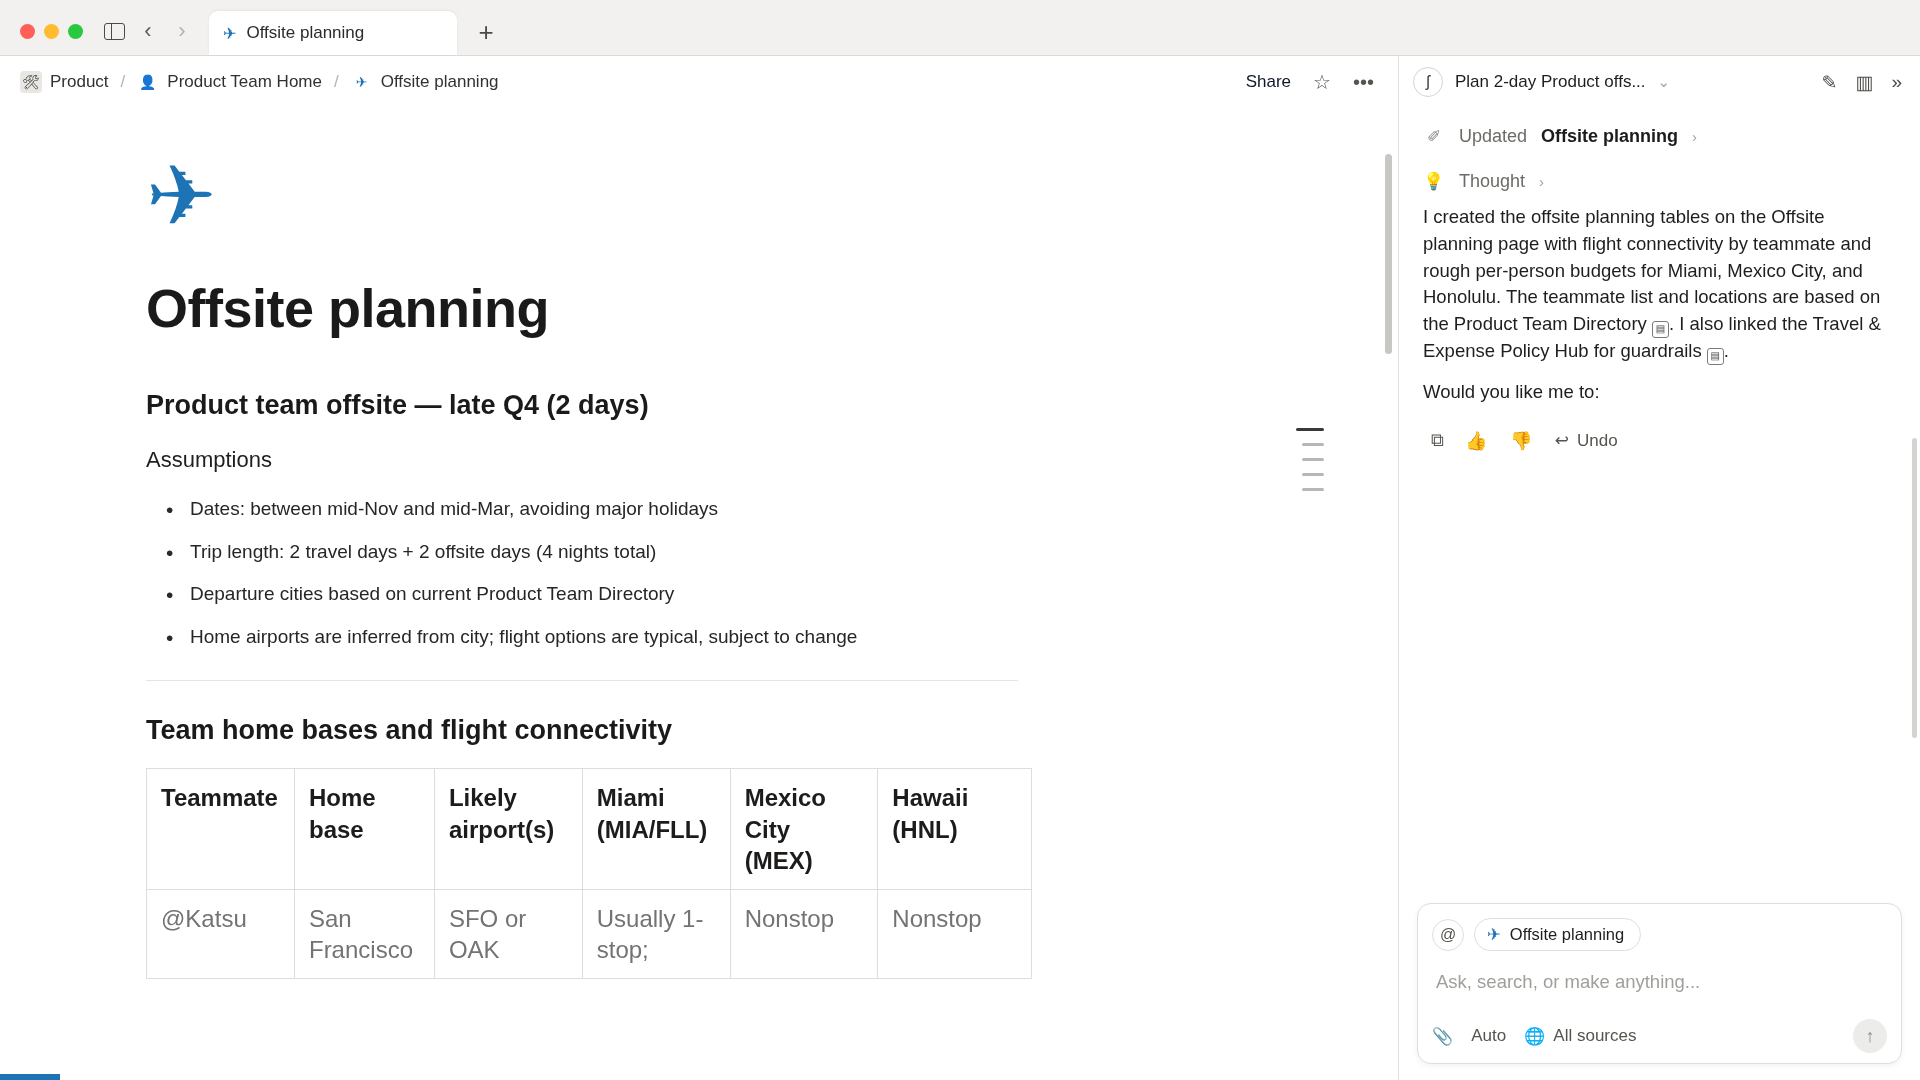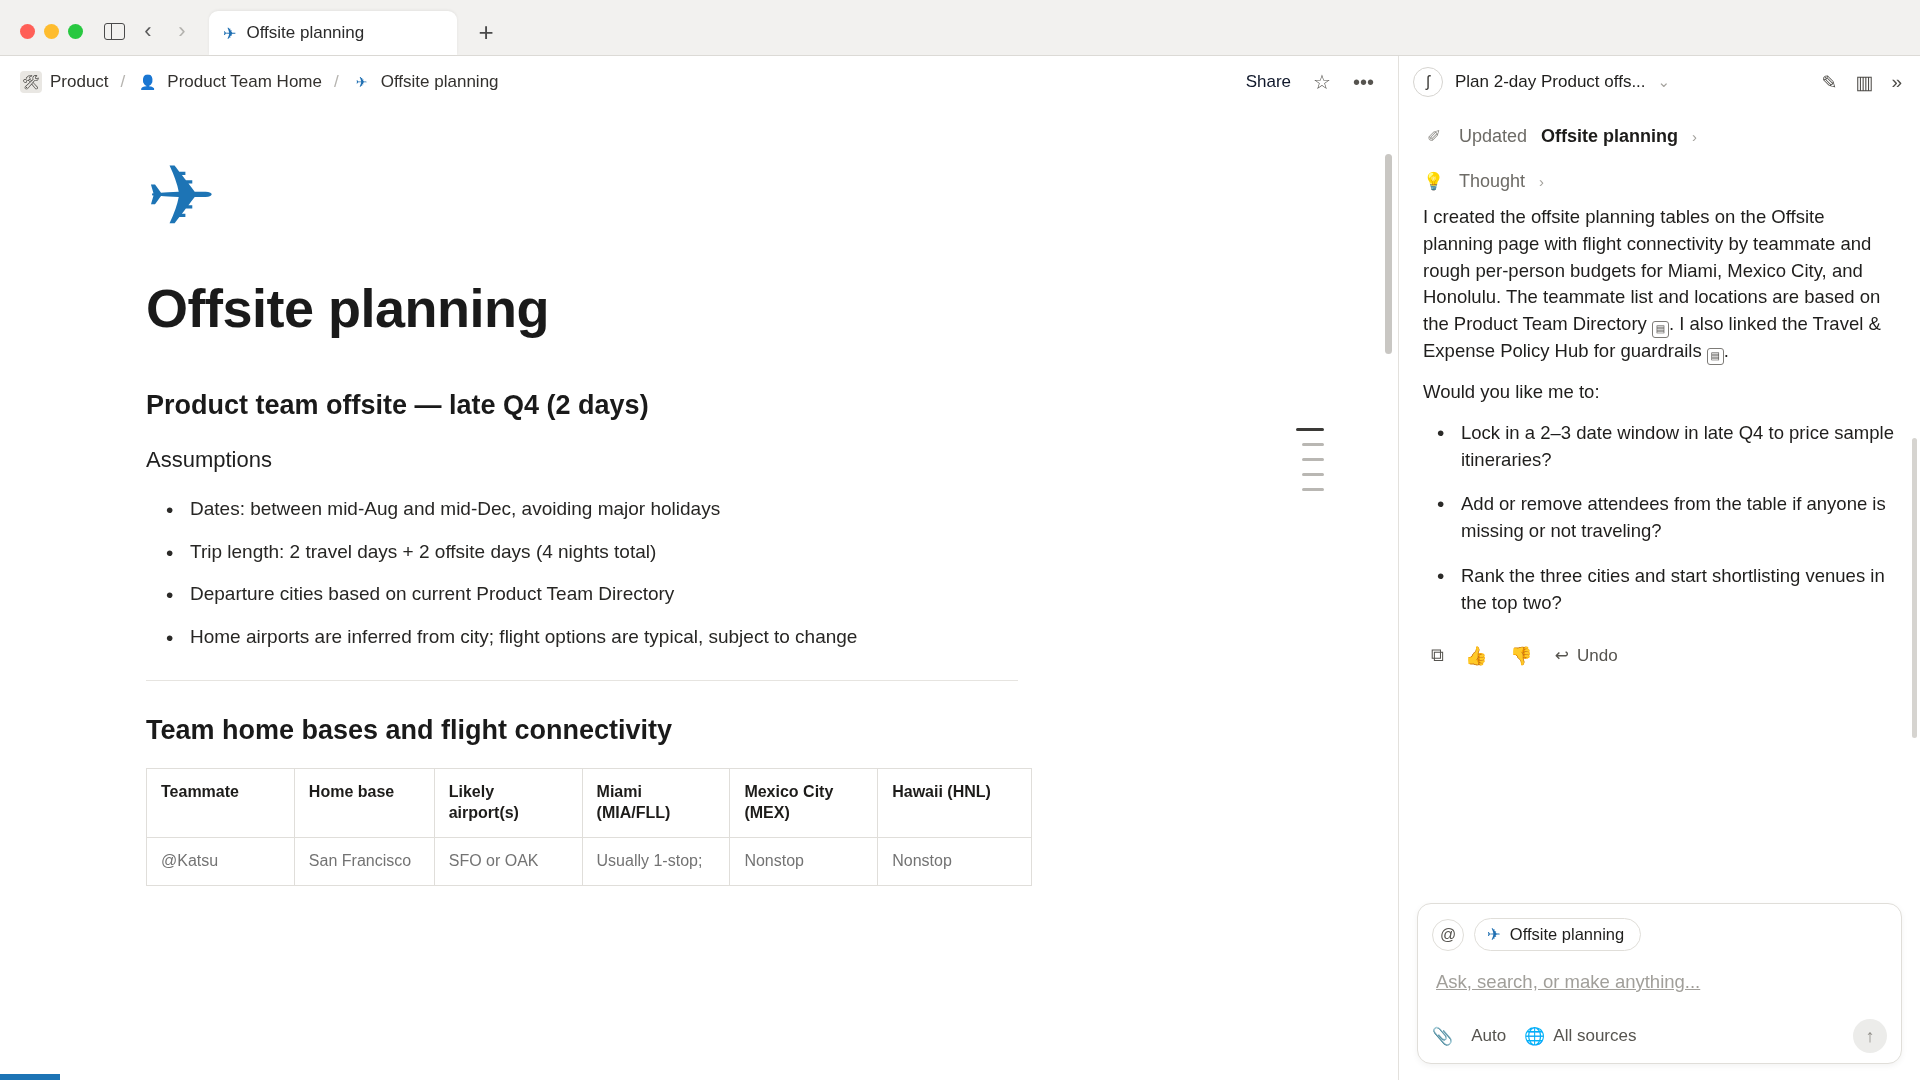--- a/index.html
+++ b/index.html
@@ -126,21 +126,21 @@
   ul.doc-ul li::before {
     content: "•";
     position: absolute; left: 20px; top: 6px;
     font-size: 21px; color: #2b2a28;
   }
   .divider { height: 1px; background: #e6e4e0; margin: 22px 0 34px 0; width: 872px; }
 
   table.doc-table {
     border-collapse: collapse;
     width: 886px;
-    font-size: 16px;
+    font-size: 24px;
   }
   table.doc-table th, table.doc-table td {
     border: 1px solid #e0deda;
     text-align: left;
     vertical-align: top;
     padding: 13px 14px;
     line-height: 1.3;
   }
   table.doc-table th { font-weight: 700; color: #1d1c1a; }
   table.doc-table td { color: #737373; }
@@ -239,21 +239,20 @@
   }
   .page-chip {
     display: flex; align-items: center; gap: 9px;
     border: 1px solid #e0ded9; border-radius: 18px;
     padding: 6px 16px 6px 12px; font-size: 16.5px; color: #1f1e1c;
   }
   .composer-input {
     margin-top: 18px;
     font-size: 18.5px; color: #a19f9a;
     padding: 2px 4px 22px 4px;
-    text-decoration: underline;
   }
   .composer-footer { display: flex; align-items: center; gap: 18px; padding-top: 4px; }
   .composer-footer .cf-item { display: flex; align-items: center; gap: 8px; font-size: 17px; color: #56544f; }
   .send-btn {
     margin-left: auto; width: 34px; height: 34px; border-radius: 50%;
     background: #ececea; color: #8e8c87;
     display: flex; align-items: center; justify-content: center; font-size: 18px;
   }
   .assist-scrollbar {
     position: absolute; right: 3px; top: 330px; width: 5px; height: 300px;
@@ -329,21 +328,21 @@
 
       <div class="doc-body">
         <div class="page-emoji">
           <span class="plane-big">✈</span>
         </div>
         <h1 class="doc-title">Offsite planning</h1>
 
         <h2 class="doc-h2">Product team offsite — late Q4 (2 days)</h2>
         <p class="doc-p">Assumptions</p>
         <ul class="doc-ul">
-          <li>Dates: between mid-Aug and mid-Dec, avoiding major holidays</li>
+          <li>Dates: between mid-Nov and mid-Mar, avoiding major holidays</li>
           <li>Trip length: 2 travel days + 2 offsite days (4 nights total)</li>
           <li>Departure cities based on current Product Team Directory</li>
           <li>Home airports are inferred from city; flight options are typical, subject to change</li>
         </ul>
 
         <div class="divider"></div>
 
         <h2 class="doc-h2">Team home bases and flight connectivity</h2>
 
         <table class="doc-table">
@@ -402,25 +401,20 @@
         <span class="trace-chev">›</span>
       </div>
 
       <div class="assist-msg">
         <p>
           <span>I created the offsite planning tables on the Offsite planning page with flight connectivity by teammate and rough per-person budgets for Miami, Mexico City, and Honolulu. The teammate list and locations are based on the Product Team Directory</span>
           <span class="inline-page-ico">▤</span><span>. I also linked the Travel &amp; Expense Policy Hub for guardrails</span>
           <span class="inline-page-ico">▤</span><span>.</span>
         </p>
         <p>Would you like me to:</p>
-        <ul class="assist-ul">
-          <li>Lock in a 2–3 date window in late Q4 to price sample itineraries?</li>
-          <li>Add or remove attendees from the table if anyone is missing or not traveling?</li>
-          <li>Rank the three cities and start shortlisting venues in the top two?</li>
-        </ul>
       </div>
 
       <div class="msg-actions">
         <span>⧉</span>
         <span>👍</span>
         <span>👎</span>
         <span class="undo-btn">
           <span>↩</span>
           <span>Undo</span>
         </span>

